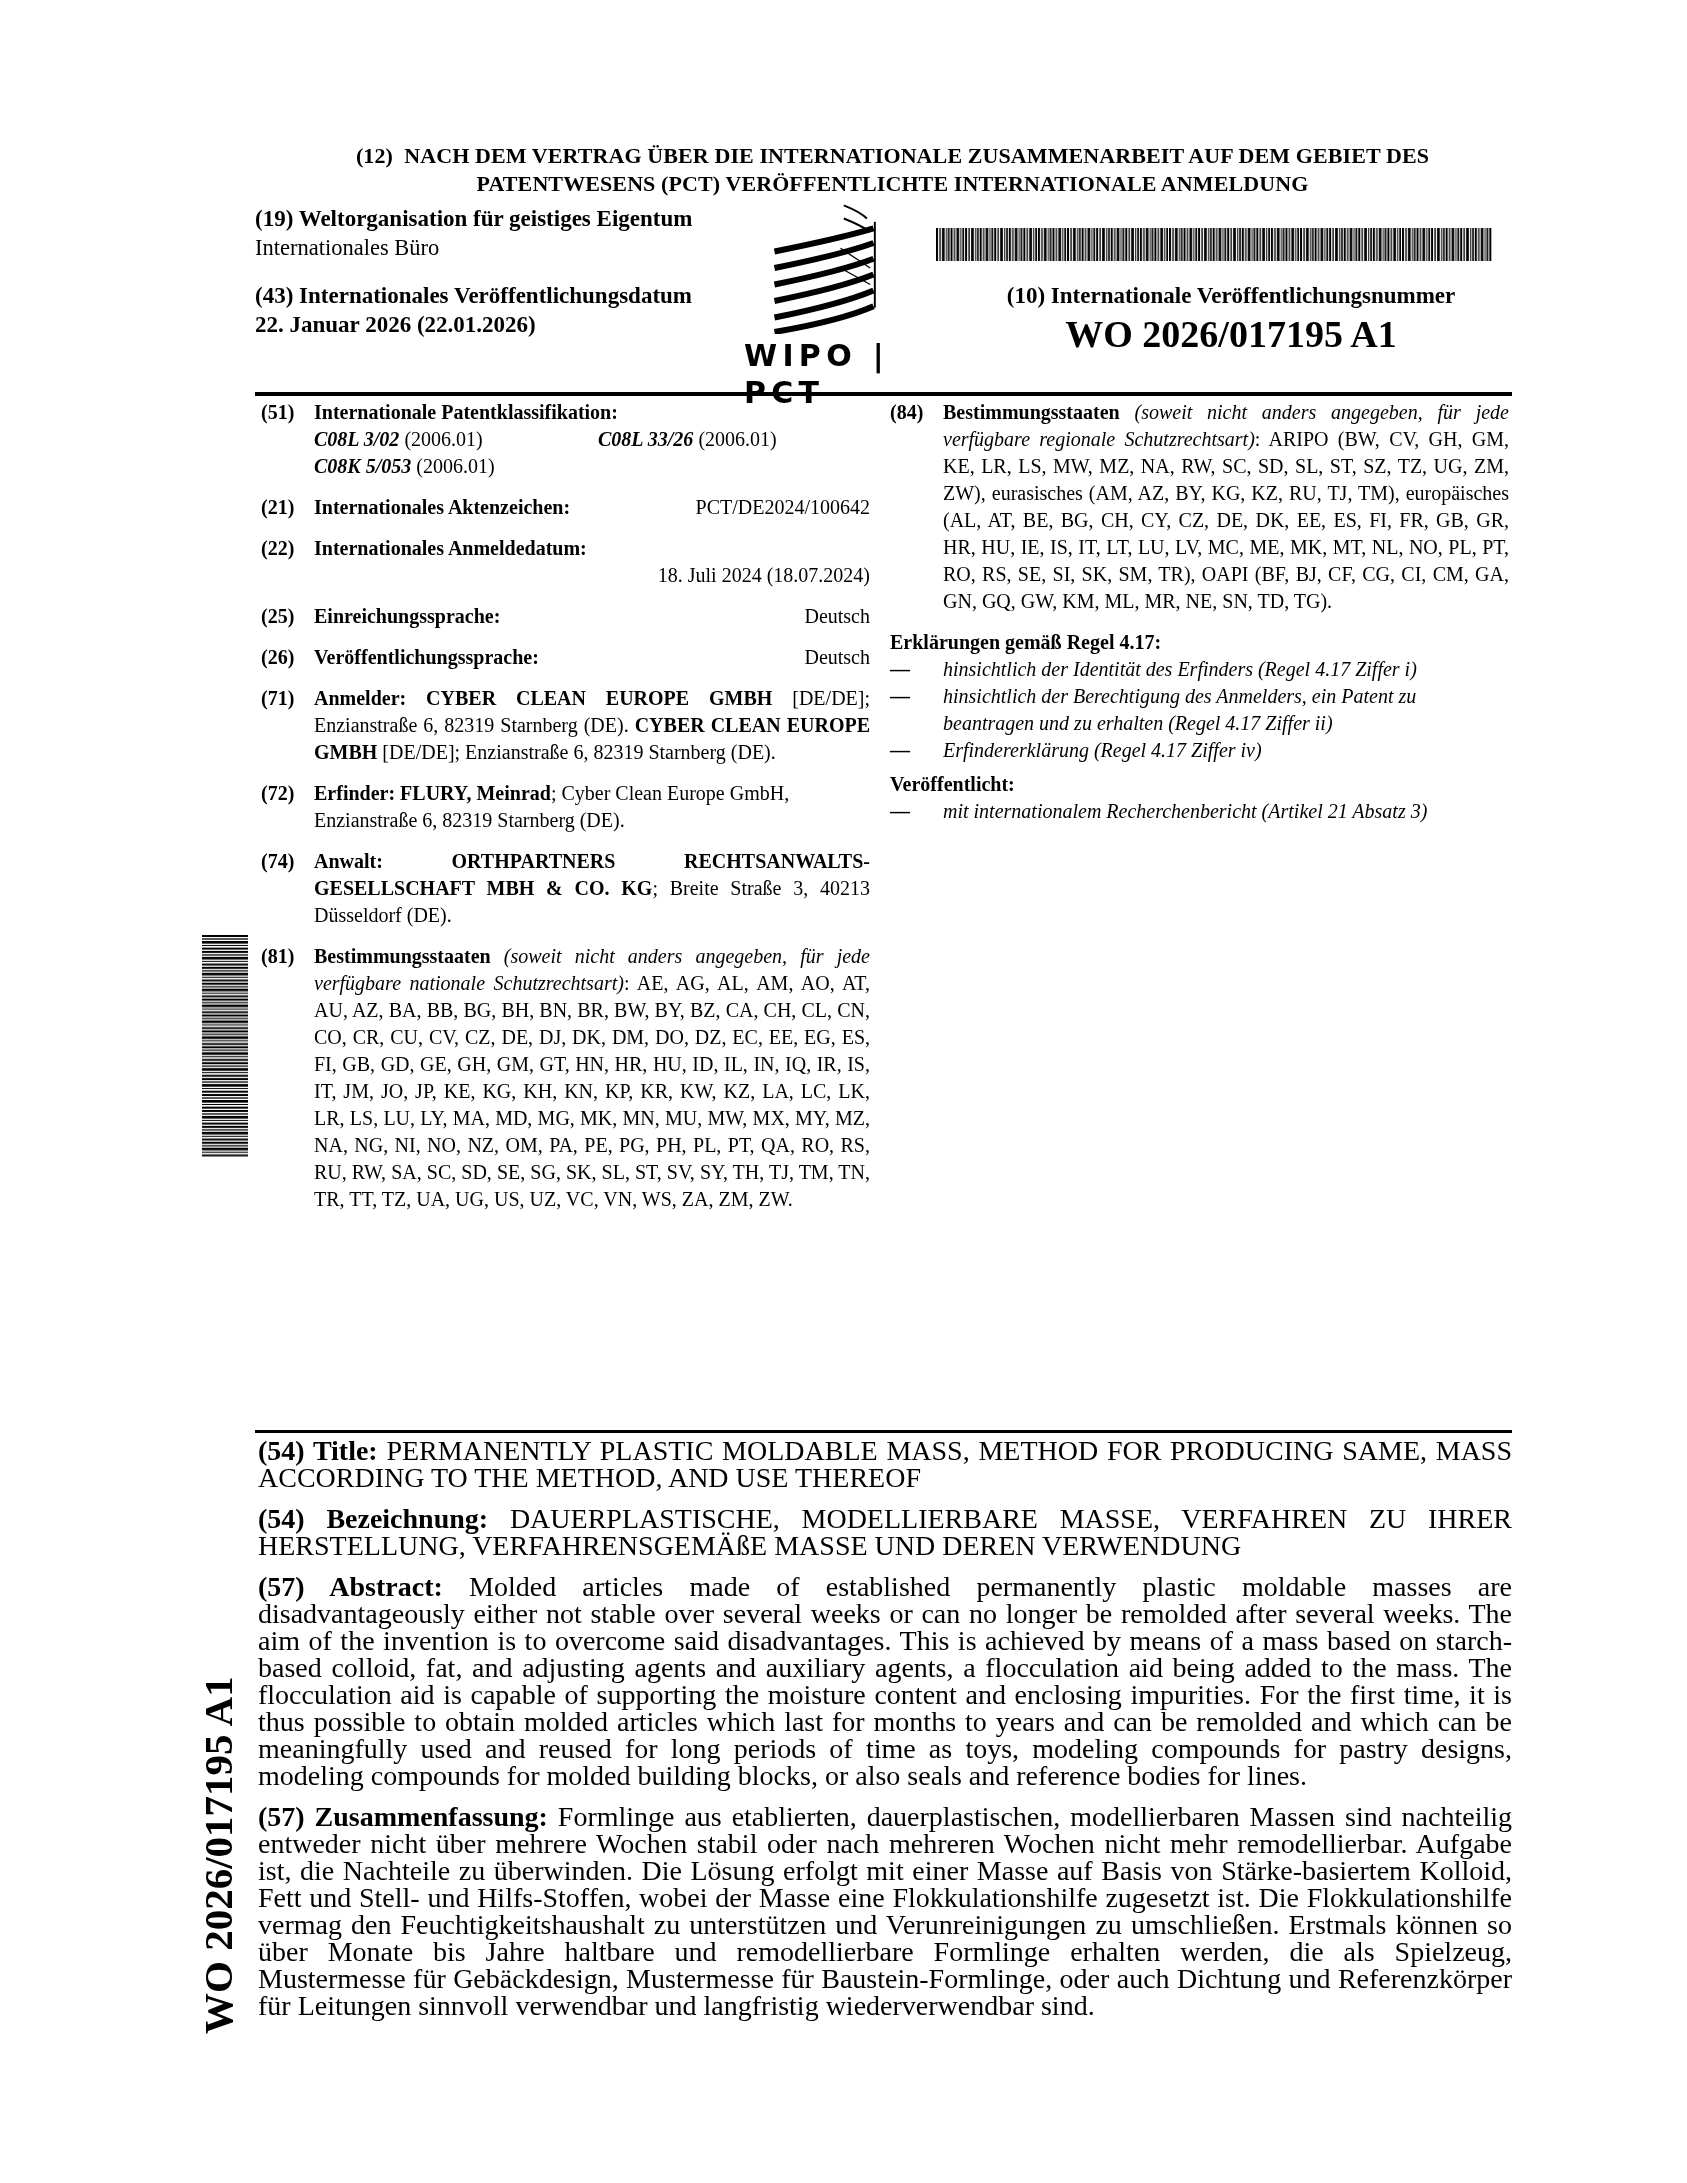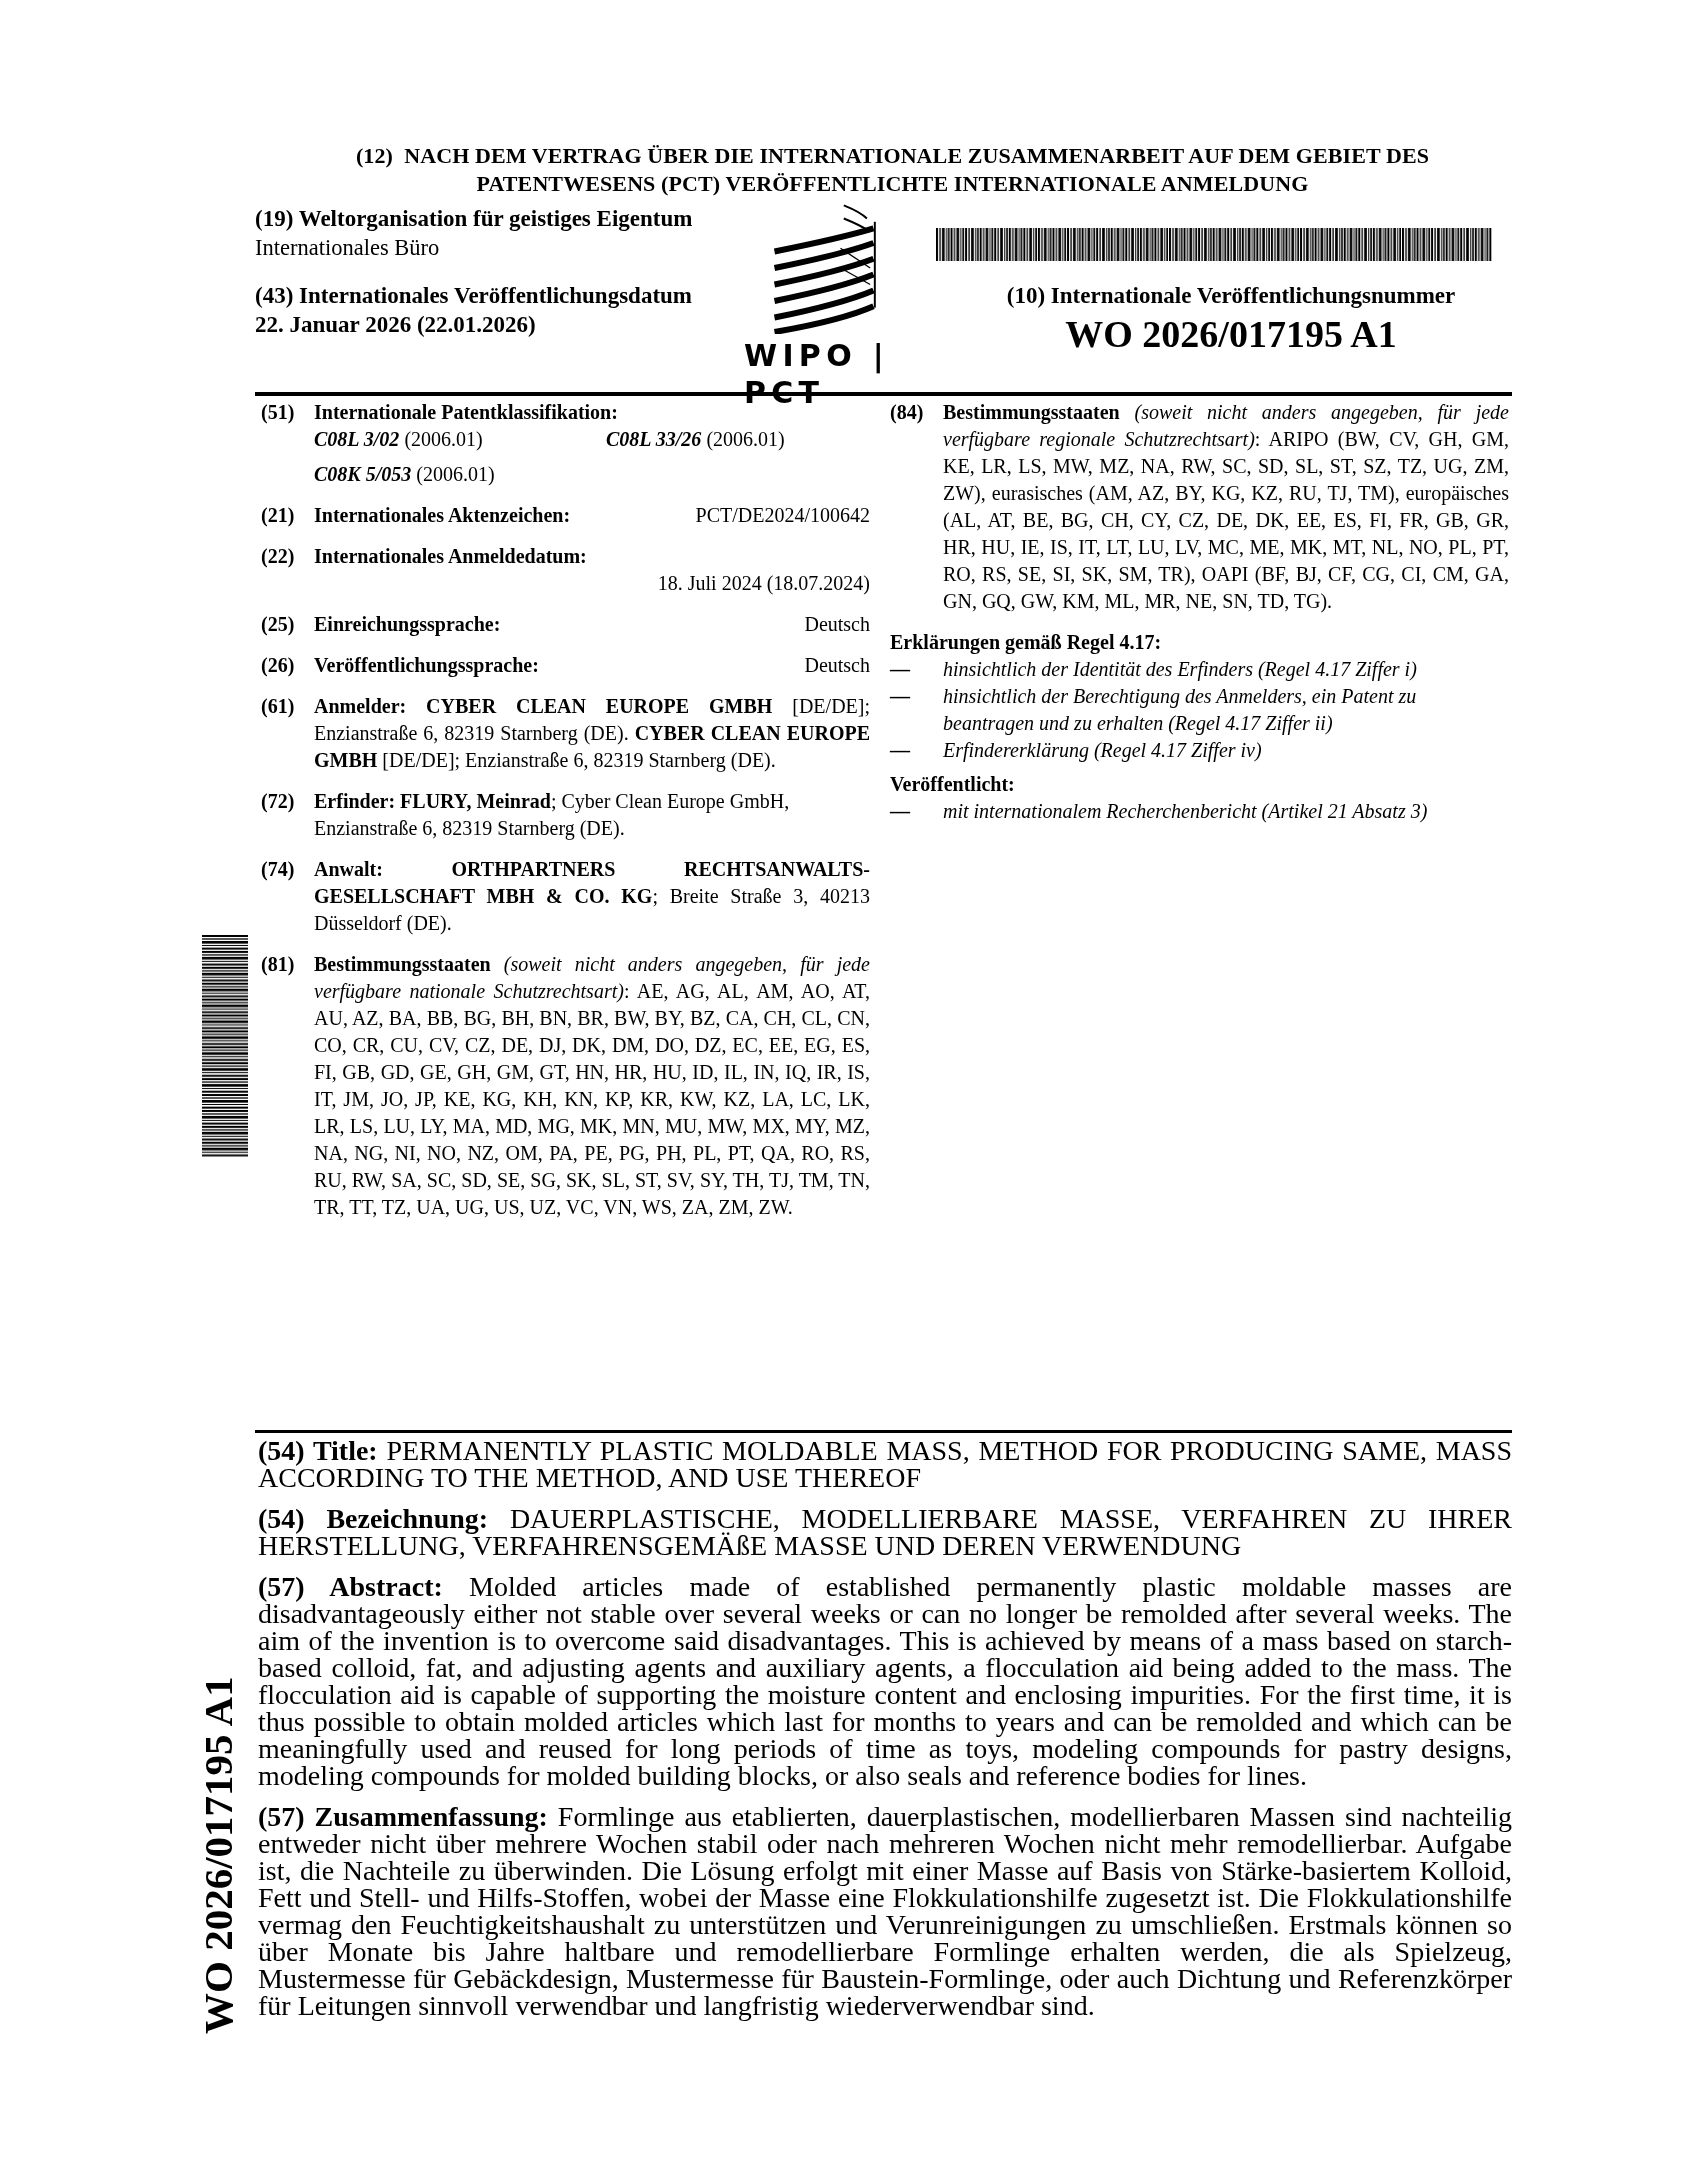--- a/index.html
+++ b/index.html
@@ -32,21 +32,21 @@
 
   
   .col { font-size: 20px; line-height: 27px; }
   .col-left { left: 261px; top: 399px; width: 609px; }
   .col-right { left: 890px; top: 399px; width: 619px; }
   .entry { position: relative; padding-left: 53px; margin-bottom: 14px; }
   .entry .code { position: absolute; left: 0; top: 0; font-weight: bold; }
   .entry .lbl { font-weight: bold; }
   .justify { text-align: justify; }
   .rowline { display: flex; justify-content: space-between; gap: 20px; }
-  .ipc-grid { display: grid; grid-template-columns: 284px 278px; gap: 8px; }
+  .ipc-grid { display: grid; grid-template-columns: 284px 278px; }
   .right-val { text-align: right; }
   .dash-list { margin: 0; padding: 0; list-style: none; }
   .dash-list li { position: relative; padding-left: 53px; font-style: italic; }
   .dash-list li .dash { position: absolute; left: 0; top: 0; font-style: normal; font-weight: bold; }
   .sec-head { font-weight: bold; margin-top: 8px; }
 
   
   .bottom { left: 258px; top: 1437px; width: 1254px; font-size: 28px; line-height: 27px; }
   .para { margin-bottom: 14px; text-align: justify; }
   .para .lbl { font-weight: bold; }
@@ -149,21 +149,21 @@
 
   <div class="entry">
     <span class="code">(26)</span>
     <div class="rowline">
         <span class="lbl">Veröffentlichungssprache:</span>
         <span>Deutsch</span>
       </div>
   </div>
 
   <div class="entry justify">
-    <span class="code">(61)</span>
+    <span class="code">(71)</span>
     <span class="lbl">Anmelder:</span>
     <span class="b">CYBER CLEAN EUROPE GMBH</span>
     <span>[DE/DE]; Enzianstraße 6, 82319 Starnberg (DE).</span>
     <span class="b">CYBER CLEAN EUROPE GMBH</span>
     <span>[DE/DE]; Enzianstraße 6, 82319 Starnberg (DE).</span>
   </div>
 
   <div class="entry">
     <span class="code">(72)</span>
     <span class="lbl">Erfinder:</span>

